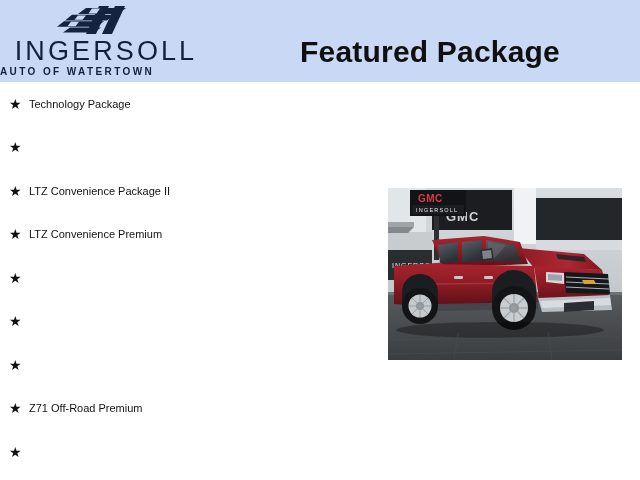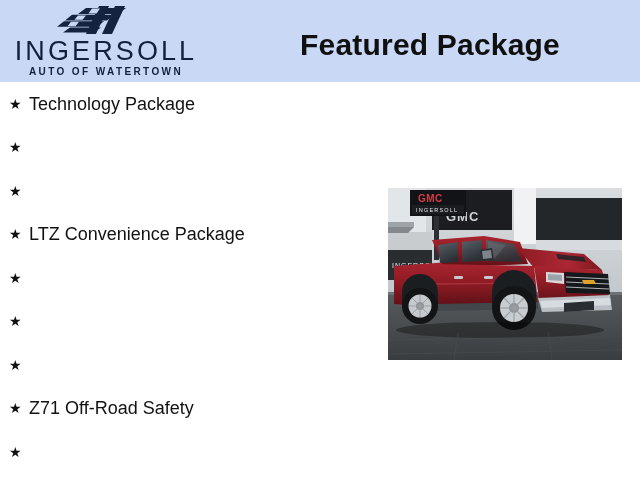--- a/index.html
+++ b/index.html
@@ -61,34 +61,34 @@
     color: #12203c;
     line-height: 30px;
     white-space: nowrap;
   }
 
   .brand-tagline {
     position: absolute;
     left: 0;
     top: 66px;
     width: 212px;
-    text-align: center;
+    text-align: left;
     font-family: "Liberation Sans", sans-serif;
     font-size: 10px;
     font-weight: bold;
     letter-spacing: 2.4px;
     color: #12203c;
     line-height: 12px;
     white-space: nowrap;
   }
 
   .header-title {
     position: absolute;
     left: 230px;
-    top: 4px;
+    top: 11px;
     width: 400px;
     height: 82px;
     display: flex;
     align-items: center;
     justify-content: center;
     font-family: "Liberation Sans", sans-serif;
     font-size: 30px;
     font-weight: bold;
     color: #101010;
     letter-spacing: 0.2px;
@@ -118,21 +118,21 @@
     flex: 0 0 auto;
     width: 20px;
     font-size: 14px;
     line-height: 14px;
     color: #111111;
     text-align: left;
   }
 
   .package-label {
     font-family: "Liberation Sans", sans-serif;
-    font-size: 18px;
+    font-size: 11px;
     color: #121212;
     line-height: 18px;
     white-space: nowrap;
   }
 
   
   .vehicle-photo {
     position: absolute;
     left: 388px;
     top: 188px;
@@ -190,42 +190,43 @@
     <span class="bullet-star">★</span>
     <span class="package-label">Technology Package</span>
   </li>
 
   <li class="package-item">
     <span class="bullet-star">★</span>
   </li>
 
   <li class="package-item">
     <span class="bullet-star">★</span>
-  </li>
-
-  <li class="package-item">
-    <span class="bullet-star">★</span>
-    <span class="package-label">LTZ Convenience Package</span>
-  </li>
-
-  <li class="package-item">
-    <span class="bullet-star">★</span>
-  </li>
-
-  <li class="package-item">
-    <span class="bullet-star">★</span>
-  </li>
-
-  <li class="package-item">
-    <span class="bullet-star">★</span>
-  </li>
-
-  <li class="package-item">
-    <span class="bullet-star">★</span>
-    <span class="package-label">Z71 Off-Road Safety</span>
+    <span class="package-label">LTZ Convenience Package II</span>
+  </li>
+
+  <li class="package-item">
+    <span class="bullet-star">★</span>
+    <span class="package-label">LTZ Convenience Premium</span>
+  </li>
+
+  <li class="package-item">
+    <span class="bullet-star">★</span>
+  </li>
+
+  <li class="package-item">
+    <span class="bullet-star">★</span>
+  </li>
+
+  <li class="package-item">
+    <span class="bullet-star">★</span>
+  </li>
+
+  <li class="package-item">
+    <span class="bullet-star">★</span>
+    <span class="package-label">Z71 Off-Road Premium</span>
   </li>
 
   <li class="package-item">
     <span class="bullet-star">★</span>
   </li>
 </ul>
 
 <div class="vehicle-photo">
   <svg viewBox="0 0 234 172" xmlns="http://www.w3.org/2000/svg">
     <defs>

